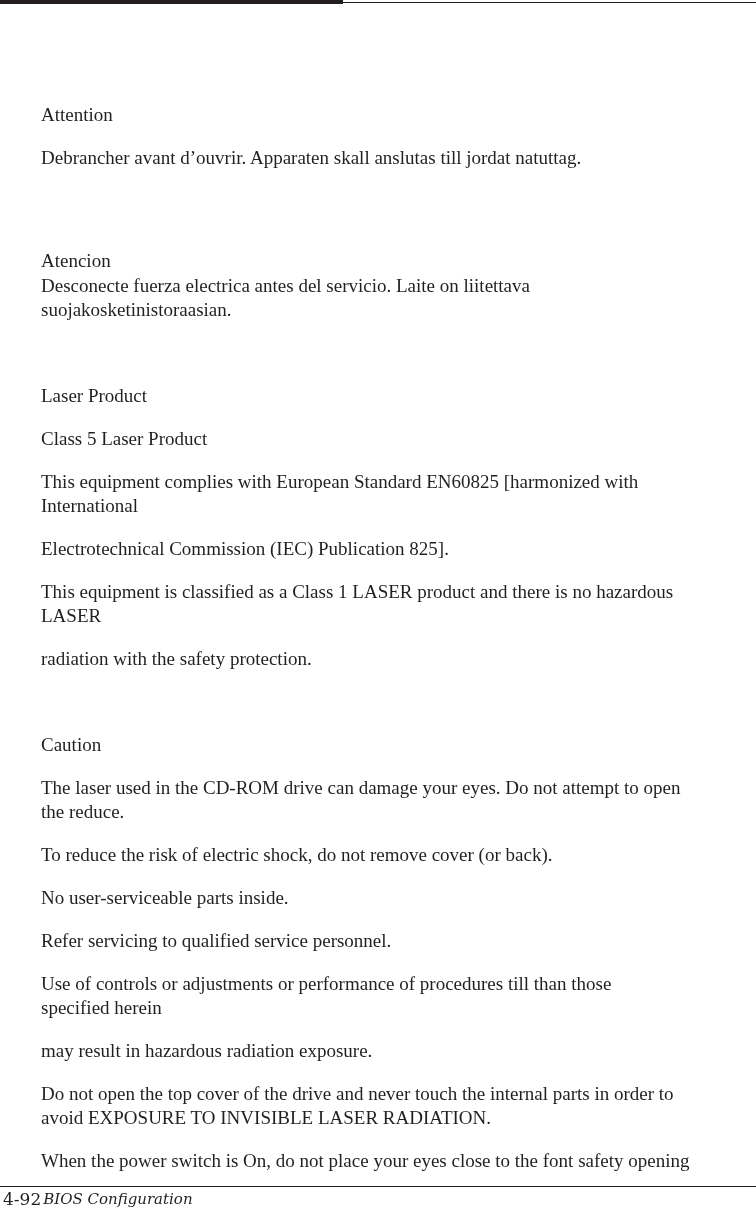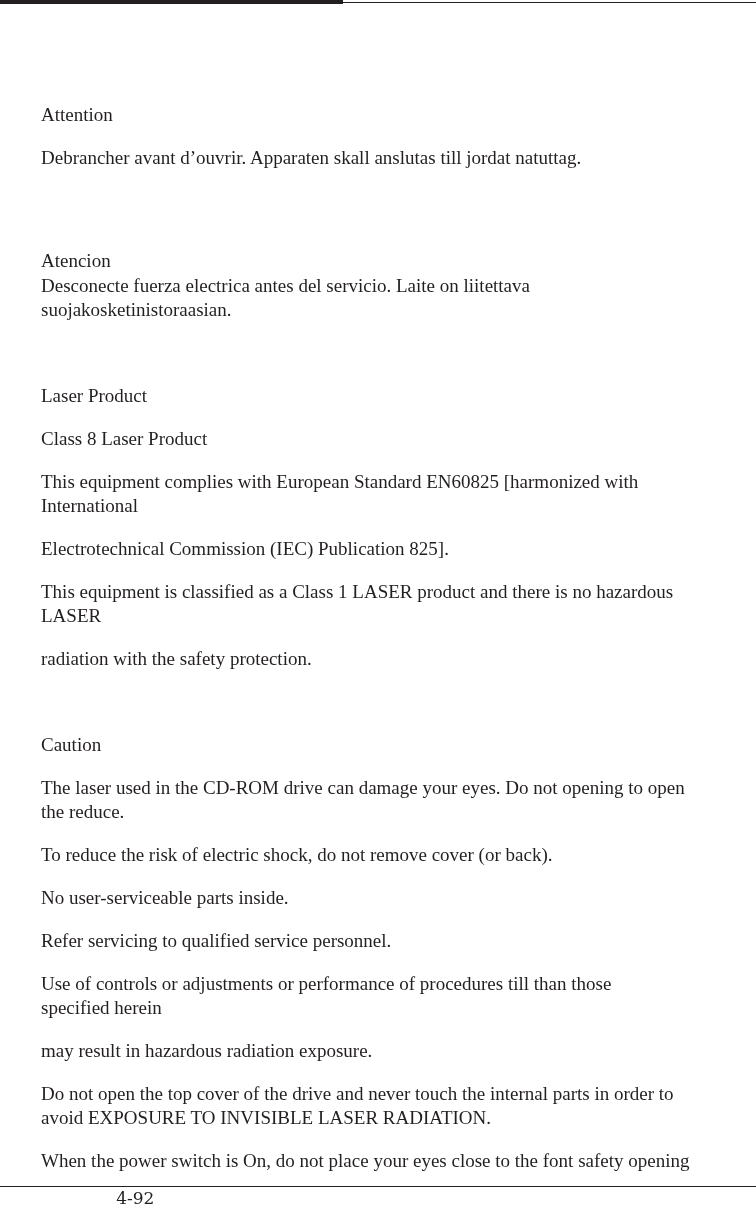--- a/index.html
+++ b/index.html
@@ -22,21 +22,21 @@
   .p {
     position: absolute; left: 0; width: 715px;
     font-size: 19px; line-height: 22px; white-space: nowrap;
   }
   .footer-rule {
     position: absolute; left: 0; right: 0; top: 1186px; height: 1px;
     background: #231f20;
   }
   .footer {
     position: absolute; left: 3px; top: 1188px; height: 22px;
-    display: flex; align-items: flex-end; flex-direction: column;
+    display: flex; align-items: center;
   }
   .page-num {
     font-family: "DejaVu Serif", serif; font-size: 17px; letter-spacing: 0px;
   }
   .section-name {
     font-family: "DejaVu Serif", serif; font-style: italic; font-size: 15px;
     margin-left: 2px;
   }
 </style>
 </head>
@@ -48,30 +48,30 @@
 <div class="content">
 
   <div class="p" style="top:104px">Attention</div>
   <div class="p" style="top:147px">Debrancher avant d’ouvrir. Apparaten skall anslutas till jordat natuttag.</div>
 
   <div class="p" style="top:250px">Atencion</div>
   <div class="p" style="top:275px">Desconecte fuerza electrica antes del servicio. Laite on liitettava</div>
   <div class="p" style="top:299px">suojakosketinistoraasian.</div>
 
   <div class="p" style="top:385px">Laser Product</div>
-  <div class="p" style="top:428px">Class 8 Laser Product</div>
+  <div class="p" style="top:428px">Class 5 Laser Product</div>
   <div class="p" style="top:471px">This equipment complies with European Standard EN60825 [harmonized with</div>
   <div class="p" style="top:495px">International</div>
   <div class="p" style="top:538px">Electrotechnical Commission (IEC) Publication 825].</div>
   <div class="p" style="top:581px">This equipment is classified as a Class 1 LASER product and there is no hazardous</div>
   <div class="p" style="top:605px">LASER</div>
   <div class="p" style="top:648px">radiation with the safety protection.</div>
 
   <div class="p" style="top:734px">Caution</div>
-  <div class="p" style="top:777px">The laser used in the CD-ROM drive can damage your eyes. Do not opening to open</div>
+  <div class="p" style="top:777px">The laser used in the CD-ROM drive can damage your eyes. Do not attempt to open</div>
   <div class="p" style="top:801px">the reduce.</div>
   <div class="p" style="top:844px">To reduce the risk of electric shock, do not remove cover (or back).</div>
   <div class="p" style="top:887px">No user-serviceable parts inside.</div>
   <div class="p" style="top:930px">Refer servicing to qualified service personnel.</div>
   <div class="p" style="top:973px">Use of controls or adjustments or performance of procedures till than those</div>
   <div class="p" style="top:997px">specified herein</div>
   <div class="p" style="top:1040px">may result in hazardous radiation exposure.</div>
   <div class="p" style="top:1083px">Do not open the top cover of the drive and never touch the internal parts in order to</div>
   <div class="p" style="top:1107px">avoid EXPOSURE TO INVISIBLE LASER RADIATION.</div>
   <div class="p" style="top:1150px">When the power switch is On, do not place your eyes close to the font safety opening</div>

